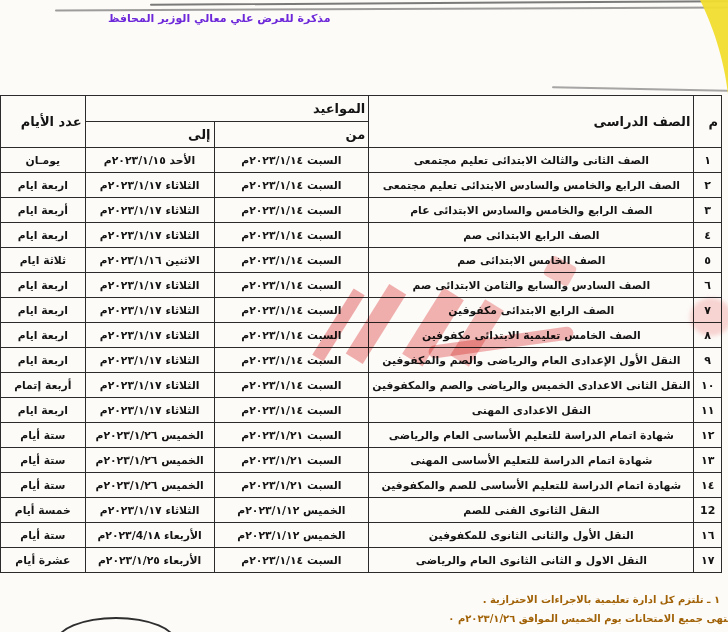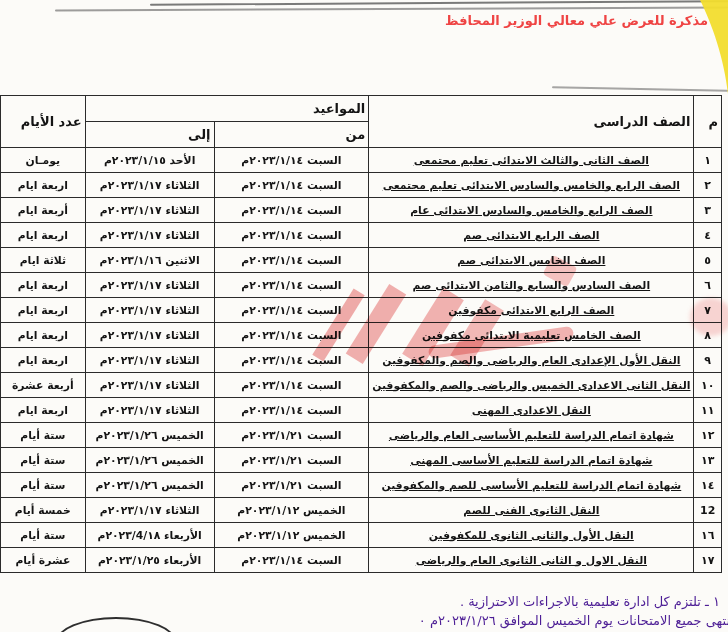--- a/index.html
+++ b/index.html
@@ -15,22 +15,22 @@
   .scanline{position:absolute;background:#4f4f4f;opacity:.75;border-radius:2px;}
   .scanline.a{left:150px;top:2px;width:578px;height:2px;transform:rotate(-.35deg);}
   .scanline.b{left:55px;top:8px;width:673px;height:2px;transform:rotate(-.25deg);opacity:.55;}
   .scanline.c{left:552px;top:88px;width:176px;height:2px;transform:rotate(1.1deg);opacity:.5;}
 
   .corner-fold{position:absolute;top:0;right:0;width:30px;height:96px;pointer-events:none;}
 
   
   .doc-header{
     position:absolute;top:10px;right:20px;width:600px;
-    text-align:right;font-weight:700;font-size:13px;line-height:1.72;
-    color:#ef4444;
+    text-align:left;font-weight:700;font-size:11px;line-height:1.72;
+    color:#6d28d9;
   }
 
   
   table.sched{
     position:absolute;top:95px;right:6px;
     border-collapse:collapse;table-layout:fixed;
     font-weight:700;color:#141414;
   }
   table.sched col.c-no{width:28px;}
   table.sched col.c-grade{width:316px;}
@@ -38,25 +38,25 @@
   table.sched col.c-to{width:130px;}
   table.sched col.c-days{width:86px;}
   table.sched th, table.sched td{
     border:1.6px solid #2b2b2b;
     padding:0 3px;
     text-align:center;vertical-align:middle;
     overflow:hidden;white-space:nowrap;
   }
   table.sched thead th{font-size:13px;height:25px;text-align:right;}
   table.sched tbody td{font-size:10.8px;height:24px;}
-  table.sched td.grade{font-size:10.8px;text-decoration:underline;}
+  table.sched td.grade{font-size:10.8px;}
   table.sched td.no{font-size:11px;}
 
   
-  .notes{position:absolute;font-weight:400;font-size:13px;color:#4c1d95;}
+  .notes{position:absolute;font-weight:700;font-size:10px;color:#a16207;}
   .note1{top:594px;right:8px;}
   .note2{top:613px;right:-14px;white-space:nowrap;}
 
   
   .wm{position:absolute;mix-blend-mode:multiply;pointer-events:none;}
   .wm.s1{left:332px;top:286px;width:13px;height:78px;background:rgba(228,92,92,.50);transform:rotate(32deg);}
   .wm.s2{left:366px;top:283px;width:20px;height:82px;background:rgba(228,92,92,.48);transform:rotate(32deg);}
   .wm.s3{left:421px;top:288px;width:24px;height:78px;background:rgba(228,92,92,.46);transform:rotate(32deg);}
   .wm.s4{left:466px;top:300px;width:22px;height:66px;background:rgba(228,92,92,.42);transform:rotate(32deg);}
   .wm.patch{left:546px;top:260px;width:28px;height:22px;background:rgba(235,110,110,.40);transform:rotate(28deg);border-radius:4px;}
@@ -179,21 +179,21 @@
           <td>السبت ٢٠٢٣/١/١٤م</td>
           <td>الثلاثاء ٢٠٢٣/١/١٧م</td>
           <td>اربعة ايام</td>
         </tr>
 
         <tr>
           <td class="no">١٠</td>
           <td class="grade">النقل الثانى الاعدادى الخميس والرياضى والصم والمكفوفين</td>
           <td>السبت ٢٠٢٣/١/١٤م</td>
           <td>الثلاثاء ٢٠٢٣/١/١٧م</td>
-          <td>أربعة عشرة</td>
+          <td>أربعة إتمام</td>
         </tr>
 
         <tr>
           <td class="no">١١</td>
           <td class="grade">النقل الاعدادى المهنى</td>
           <td>السبت ٢٠٢٣/١/١٤م</td>
           <td>الثلاثاء ٢٠٢٣/١/١٧م</td>
           <td>اربعة ايام</td>
         </tr>
 

